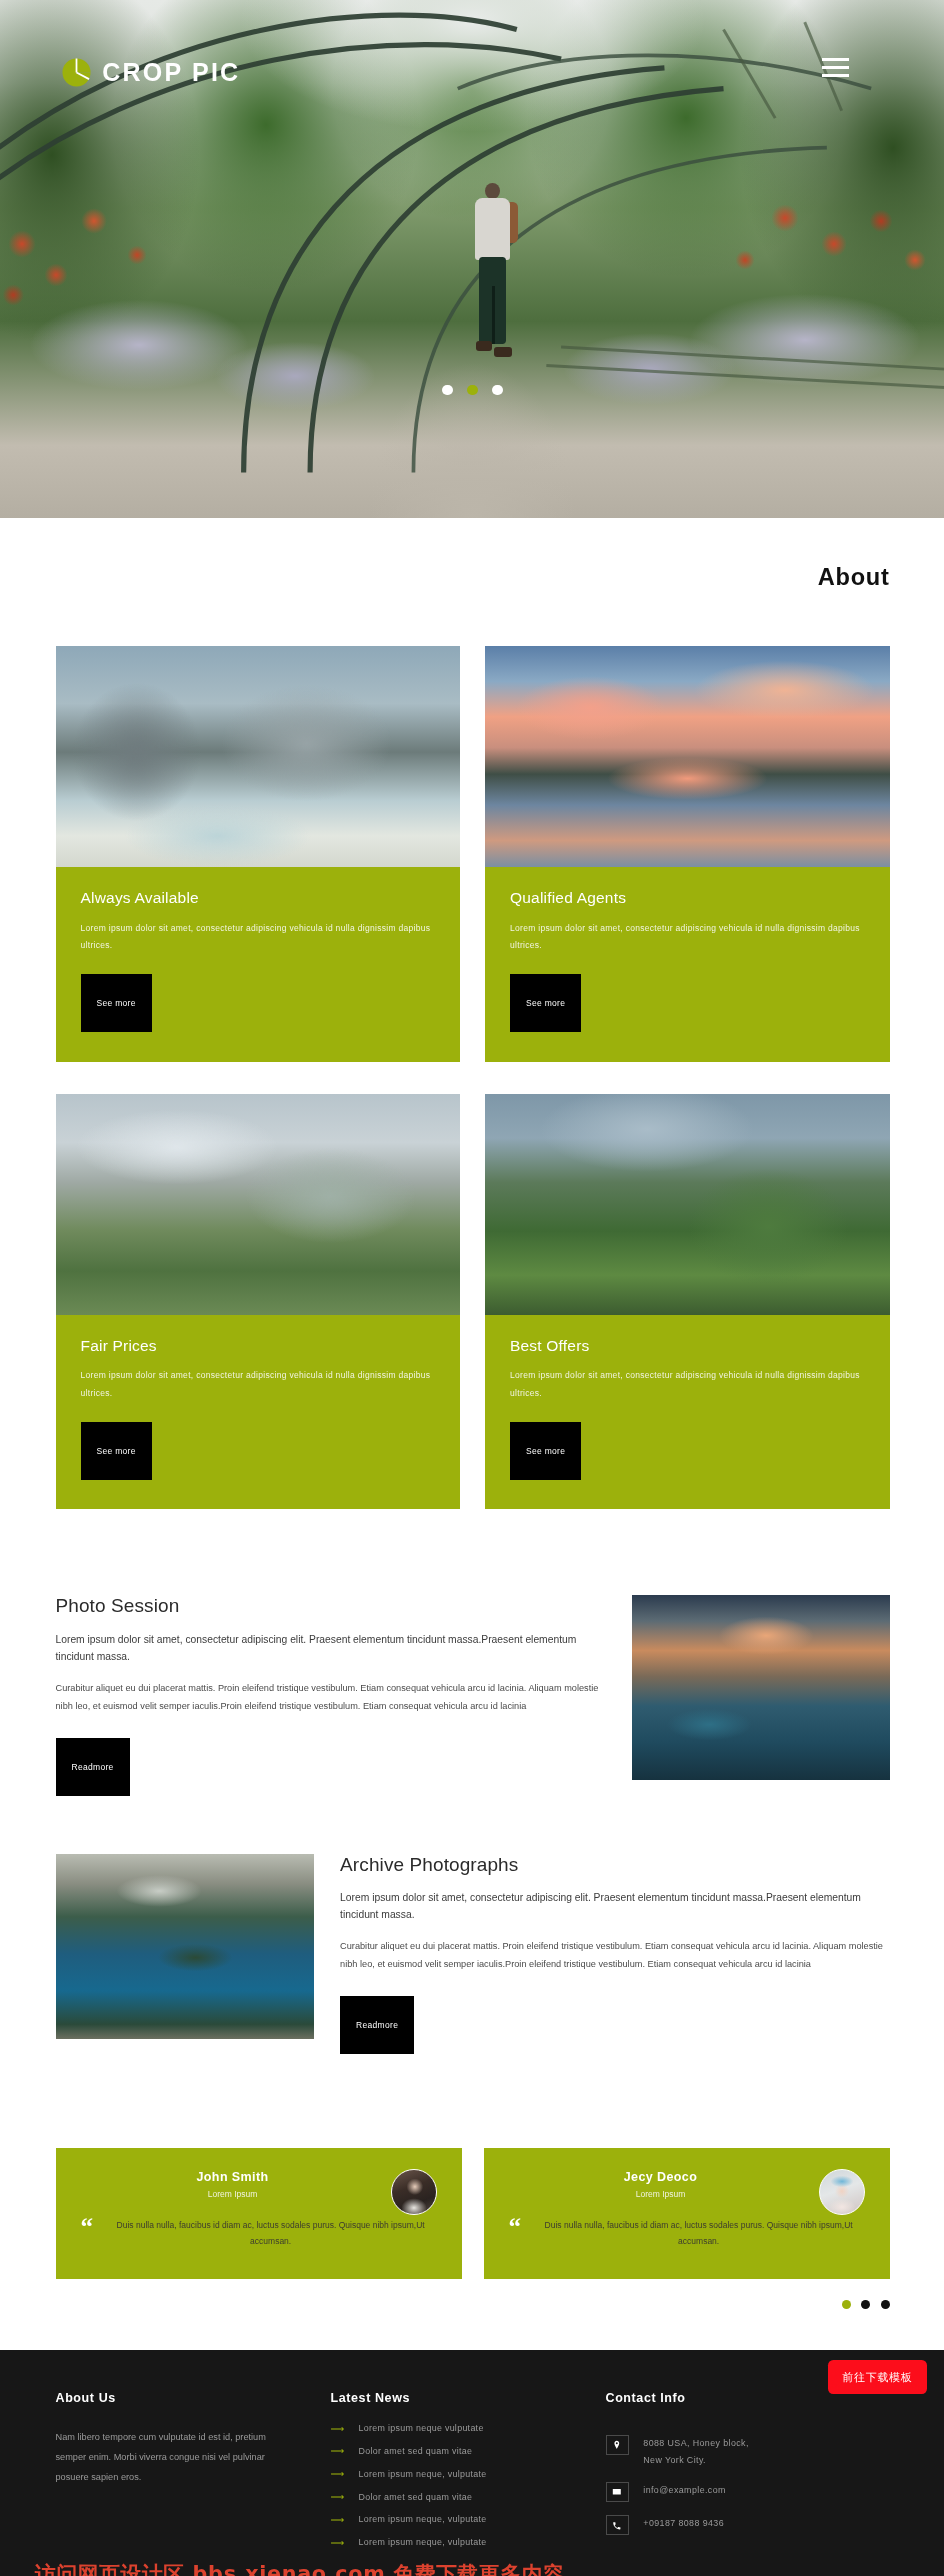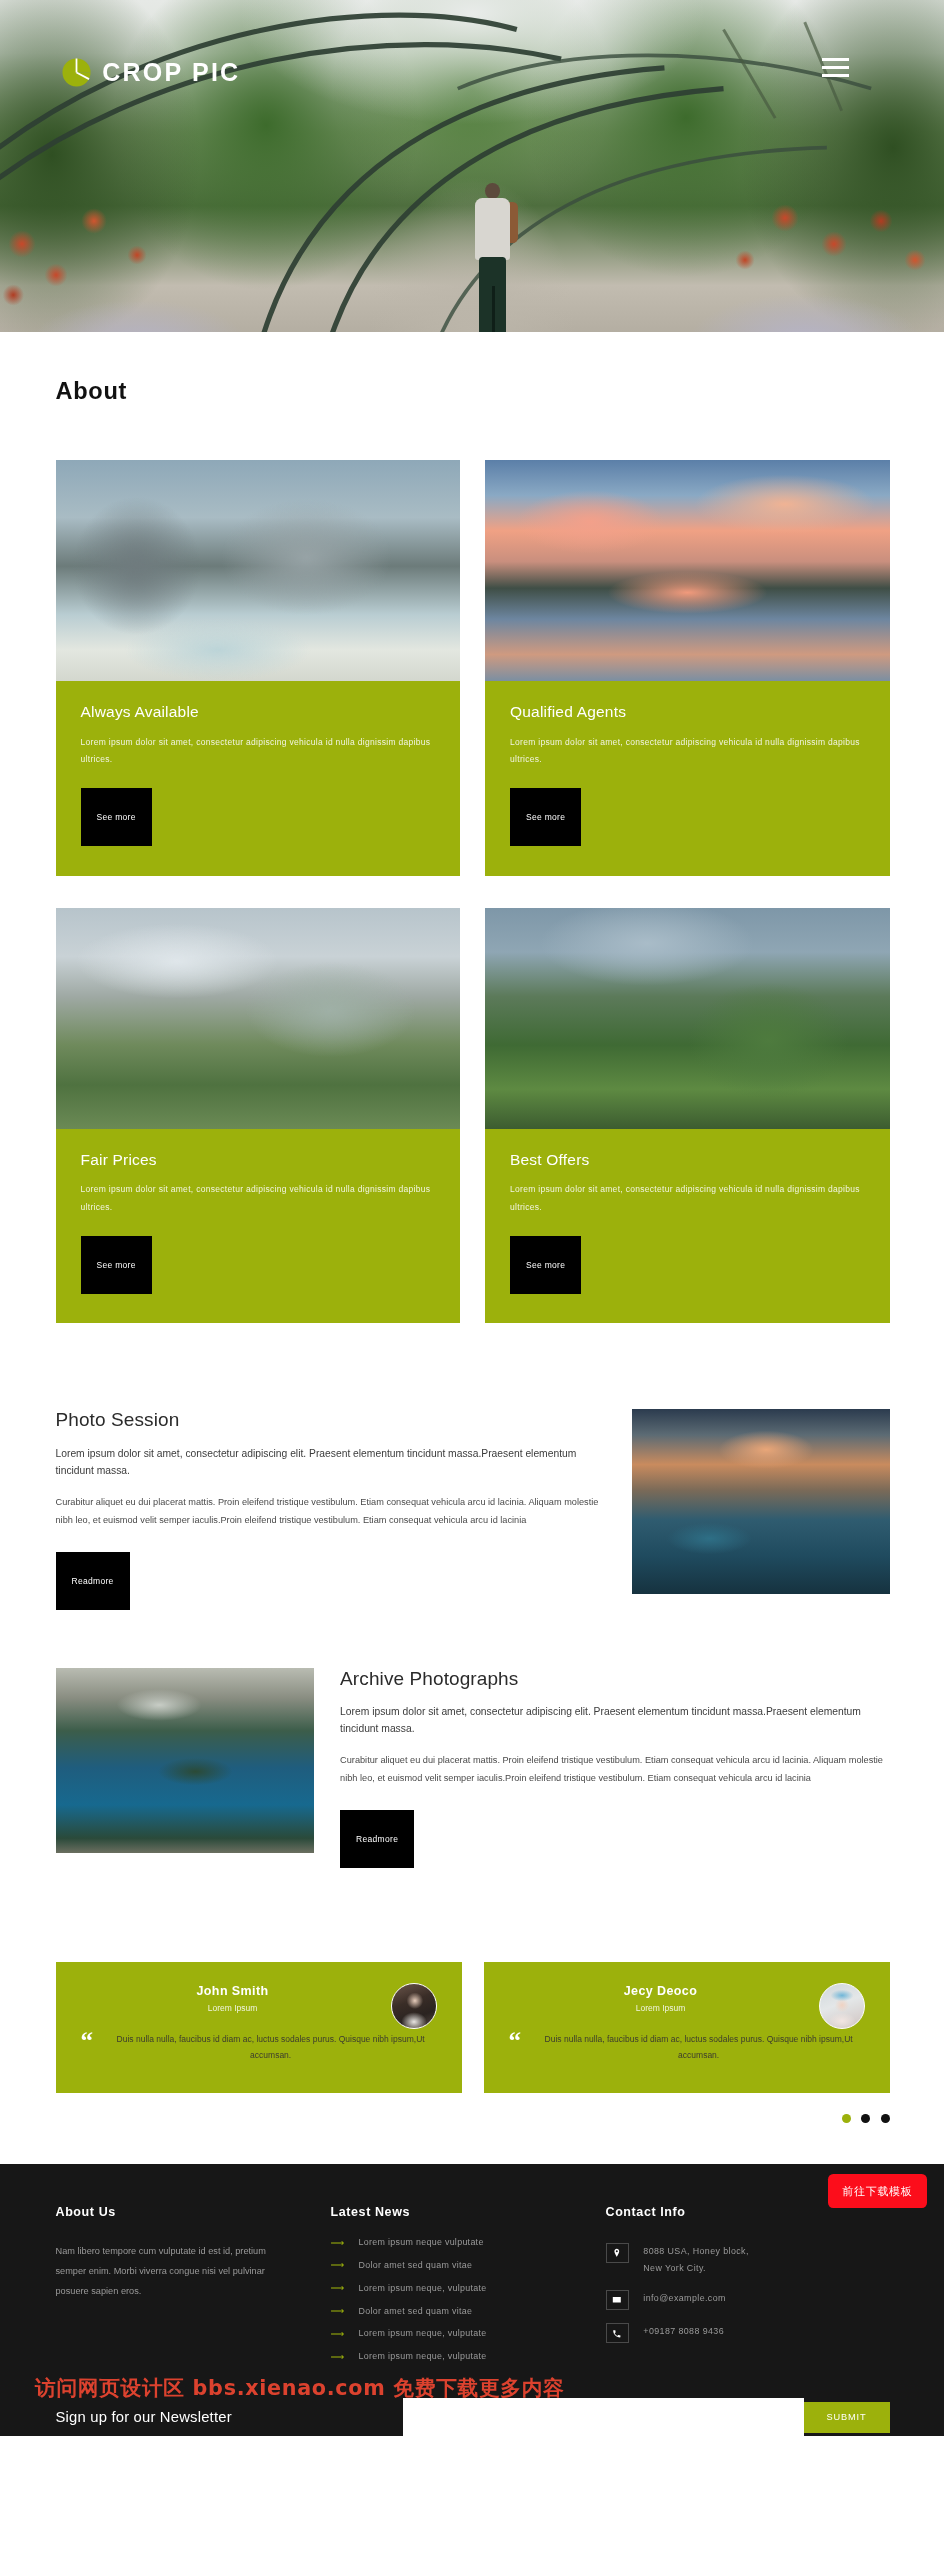--- a/index.html
+++ b/index.html
@@ -8,21 +8,21 @@
     font-family: "Liberation Sans", sans-serif;
     background: #ffffff;
     width: 945px;
     overflow-x: hidden;
   }
 
   
   .hero {
     position: relative;
     width: 945px;
-    height: 332px;
+    height: 518px;
     overflow: hidden;
     background: #cfd4cd;
   }
   .hero-photo {
     position: absolute; inset: 0;
     background:
       
       radial-gradient(ellipse 148px 221px at 50% 100%, rgba(188,182,170,0.95) 0%, rgba(188,182,170,0) 70%),
       
       radial-gradient(ellipse 310px 148px at 50% 4%, #e9ecea 0%, rgba(233,236,234,0) 75%),
@@ -91,21 +91,21 @@
   .hero-dots {
     position: absolute; left: 0; right: 0; top: 385px;
     display: flex; justify-content: center; gap: 14.8px; z-index: 6;
   }
   .hero-dots i { width: 10.3px; height: 10.3px; border-radius: 50%; background: #ffffff; display:block; }
   .hero-dots i.on { background: #9cb10c; }
 
   
   .wrap { width: 834px; margin: 0 auto; }
   .section-title {
-    text-align: left;
+    text-align: right;
     font-size: 23.6px;
     font-weight: 700;
     letter-spacing: 0.7px;
     color: #111;
   }
   #about-section { padding-top: 46px; }
 
   .cards {
     margin-top: 55px;
     display: grid;
@@ -470,21 +470,21 @@
           </li>
           <li>
             <span class="arrow">⟶</span>
             <span class="lbl">Lorem ipsum neque, vulputate</span>
           </li>
         </ul>
       </div>
 
       <div>
         <div class="fh">Contact Info</div>
-        <div style="margin-top:24px">
+        <div style="margin-top:30px">
 
           <div class="contact-row">
             <span class="cbox">
               <svg viewBox="0 0 24 24">
                   <path d="M12 2C8.7 2 6 4.7 6 8c0 4.5 6 14 6 14s6-9.5 6-14c0-3.3-2.7-6-6-6zm0 8.5A2.5 2.5 0 1 1 12 5.5a2.5 2.5 0 0 1 0 5z"></path>
                 </svg>
             </span>
             <span class="ctext">
               <span>8088 USA, Honey block,</span><br>
               <span>New York City.</span>

